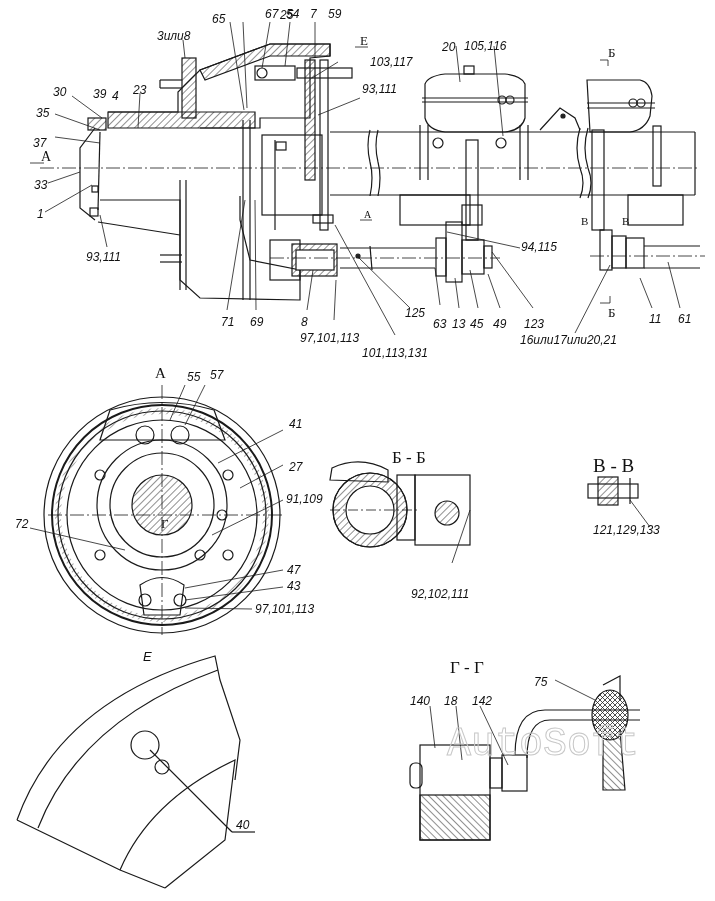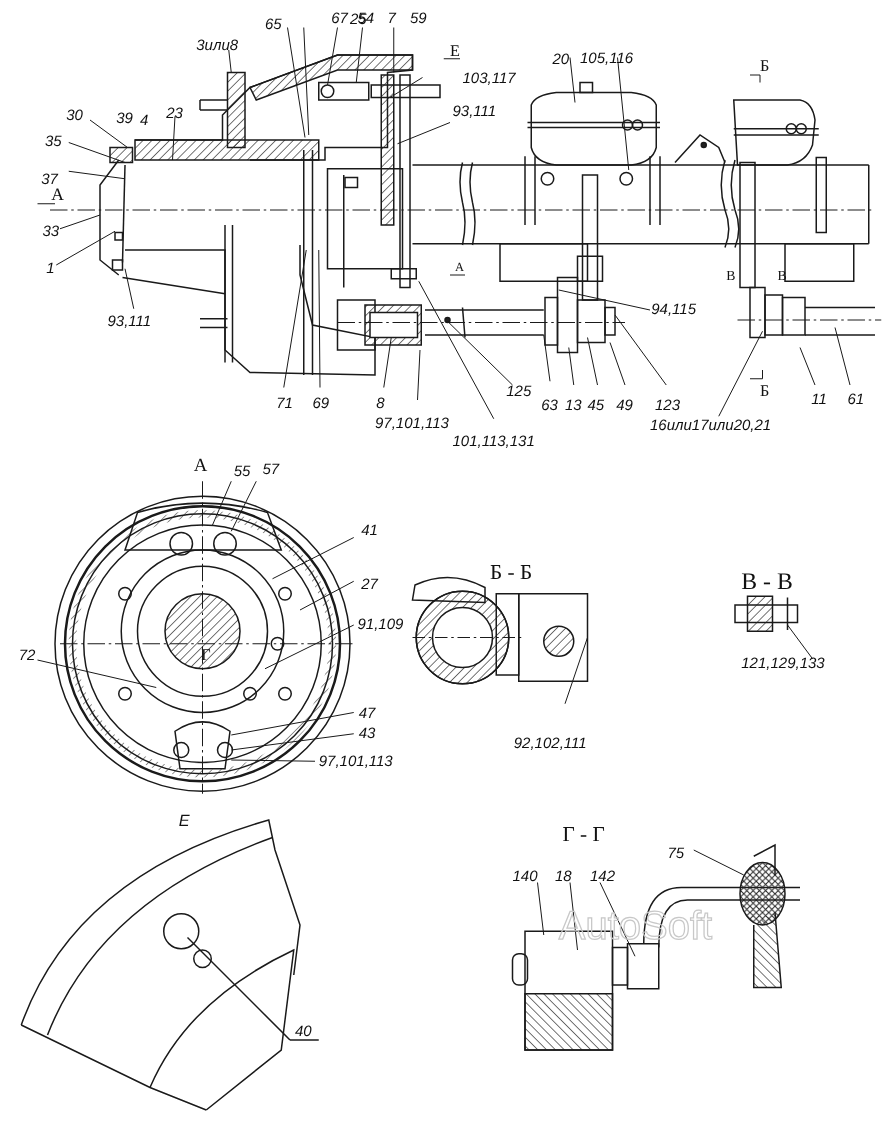--- a/index.html
+++ b/index.html
@@ -1,21 +1,21 @@
 <!DOCTYPE html>
 <html><head>
 <meta charset="utf-8">
 <style>
   html, body { margin:0; padding:0; background:#ffffff; }
   body { width:715px; height:901px; position:relative; overflow:hidden; font-family:"Liberation Sans", sans-serif; }
   #drawing { position:absolute; left:0; top:0; width:715px; height:901px; }
   .lbl { position:absolute; font-family:"Liberation Sans", sans-serif; font-style:italic; font-size:12px; color:#111; white-space:nowrap; line-height:1; }
   .sec { position:absolute; font-family:"Liberation Serif", serif; font-size:17px; color:#111; white-space:nowrap; line-height:1; }
   .secsm { position:absolute; font-family:"Liberation Serif", serif; font-size:13px; color:#111; white-space:nowrap; line-height:1; }
-  .wm { position:absolute; font-family:Liberation Sans, sans-serif; font-size:32px; color:transparent; -webkit-text-stroke:1px #c8c8c8; white-space:nowrap; }
+  .wm { position:absolute; font-family:Liberation Mono, monospace; font-size:40px; color:transparent; -webkit-text-stroke:1px #c8c8c8; white-space:nowrap; }
 </style>
 </head>
 <body>
 
 <svg id="drawing" viewBox="0 0 715 901" xmlns="http://www.w3.org/2000/svg">
   <defs>
     <pattern id="hatch" width="5" height="5" patternUnits="userSpaceOnUse" patternTransform="rotate(45)">
       <line x1="0" y1="0" x2="0" y2="5" stroke="#222" stroke-width="1"></line>
     </pattern>
     <pattern id="hatch2" width="5" height="5" patternUnits="userSpaceOnUse" patternTransform="rotate(-45)">

